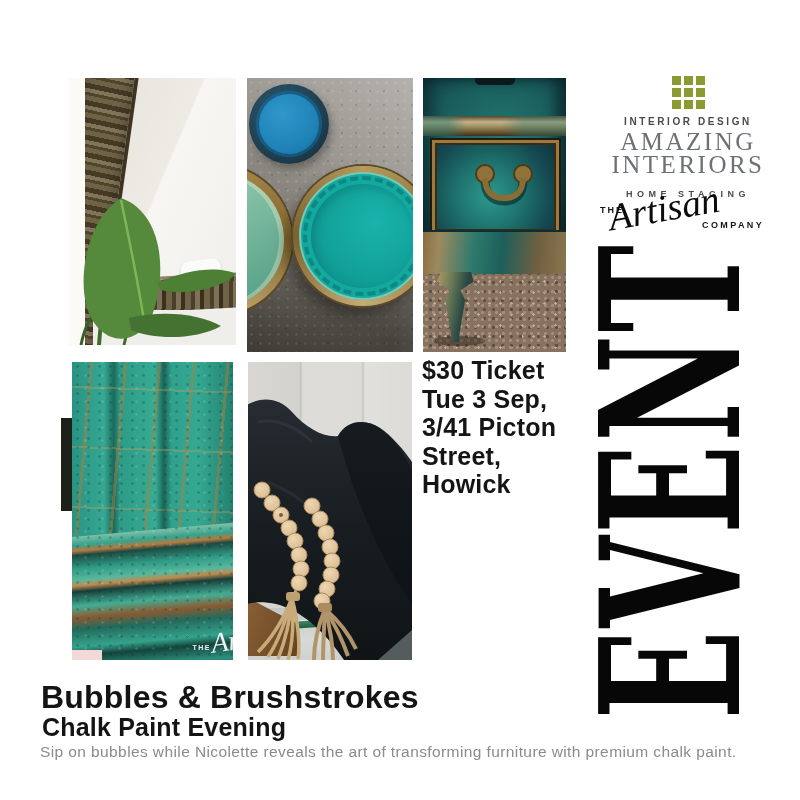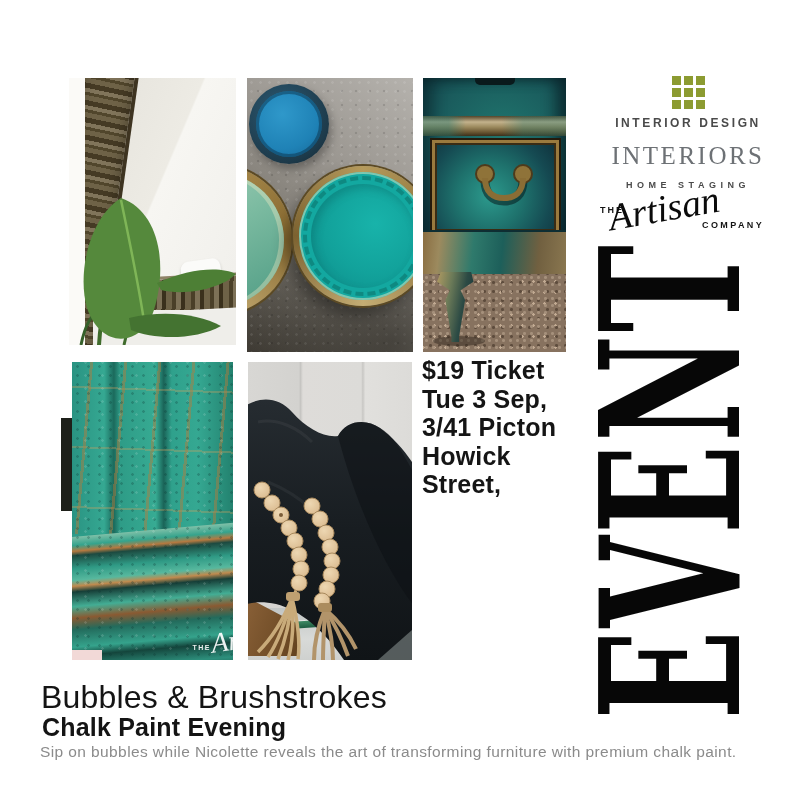--- a/index.html
+++ b/index.html
@@ -108,41 +108,41 @@
     clip-path:polygon(0 12%,100% 52%,100% 100%,0 100%);
     background:linear-gradient(110deg,#8a6138 0%,#64431f 100%);}
 
   
   #accent-bar{left:61px;top:418px;width:11px;height:93px;background:#1e201a;}
 
   
   #logo-ai{left:588px;top:76px;width:200px;text-align:center;color:#6d7175;}
   .ai-grid{width:33px;margin:0 auto 7px auto;display:grid;grid-template-columns:repeat(3,9px);gap:3px;justify-content:center;}
   .ai-grid i{display:block;width:9px;height:9px;background:#8c9b31;}
-  .ai-top{font-size:12px;letter-spacing:2.6px;font-weight:bold;color:#4a4a4a;margin-bottom:14px;}
+  .ai-top{font-size:10px;letter-spacing:2.6px;font-weight:bold;color:#4a4a4a;margin-bottom:3px;}
   .ai-name{font-family:"Liberation Serif",serif;font-size:25px;line-height:23px;letter-spacing:2.5px;color:#6d7175;}
   .ai-bottom{font-size:9px;letter-spacing:4.5px;font-weight:bold;color:#4a4a4a;margin-top:13px;text-align:center;}
 
   
   #logo-artisan{left:592px;top:192px;width:190px;height:70px;color:#141414;}
   .ar-the{position:absolute;left:8px;top:13px;font-size:9px;letter-spacing:2px;font-weight:bold;}
   .ar-script{position:absolute;left:16px;top:-6px;font-family:"Liberation Serif",serif;font-style:italic;
     font-size:38px;transform:rotate(-10deg);color:#0b0b0b;white-space:nowrap;}
   .ar-co{position:absolute;left:110px;top:28px;font-size:9px;letter-spacing:2.4px;font-weight:bold;}
 
   
   #event-banner{left:400px;top:388px;width:540px;height:186px;display:flex;align-items:center;justify-content:center;
     font-family:"DejaVu Serif",serif;font-weight:bold;font-size:138px;letter-spacing:3px;color:#070707;
     white-space:nowrap;transform:rotate(-90deg) scale(0.85,1.40);}
 
   
   #event-details{left:422px;top:356px;width:175px;font-weight:bold;font-size:25px;line-height:28.5px;color:#151515;letter-spacing:.2px;}
 
   
-  #footer-title{left:41px;top:679px;font-size:32px;font-weight:normal;color:#141414;letter-spacing:.2px;}
+  #footer-title{left:41px;top:679px;font-size:32px;font-weight:bold;color:#141414;letter-spacing:.2px;}
   #footer-subtitle{left:42px;top:713px;font-size:25px;font-weight:bold;color:#141414;letter-spacing:.2px;}
   #footer-desc{left:40px;top:743px;font-size:15.5px;color:#8b8b8b;letter-spacing:.4px;}
 </style>
 </head>
 <body>
 
 <div class="canvas">
 
   <div class="photo" id="ph-mirror">
     <div class="mr-glass"></div>
@@ -281,37 +281,38 @@
         <i></i>
         <i></i>
         <i></i>
         <i></i>
         <i></i>
         <i></i>
         <i></i>
         <i></i>
     </div>
     <div class="ai-top">INTERIOR DESIGN</div>
+    <div class="ai-name">AMAZING</div>
     <div class="ai-name">INTERIORS</div>
     <div class="ai-bottom">HOME STAGING</div>
   </div>
 
   <div class="abs" id="logo-artisan">
     <span class="ar-the">THE</span>
     <span class="ar-script">Artisan</span>
     <span class="ar-co">COMPANY</span>
   </div>
 
   <div class="abs" id="event-banner">EVENT</div>
 
   <div class="abs" id="event-details">
-    <div>$19 Ticket</div>
+    <div>$30 Ticket</div>
     <div>Tue 3 Sep,</div>
     <div>3/41 Picton</div>
+    <div>Street,</div>
     <div>Howick</div>
-    <div>Street,</div>
   </div>
 
   <div class="abs" id="footer-title">Bubbles &amp; Brushstrokes</div>
   <div class="abs" id="footer-desc">Sip on bubbles while Nicolette reveals the art of transforming furniture with premium chalk paint.</div>
   <div class="abs" id="footer-subtitle">Chalk Paint Evening</div>
 
 </div>
 
 </body></html>

